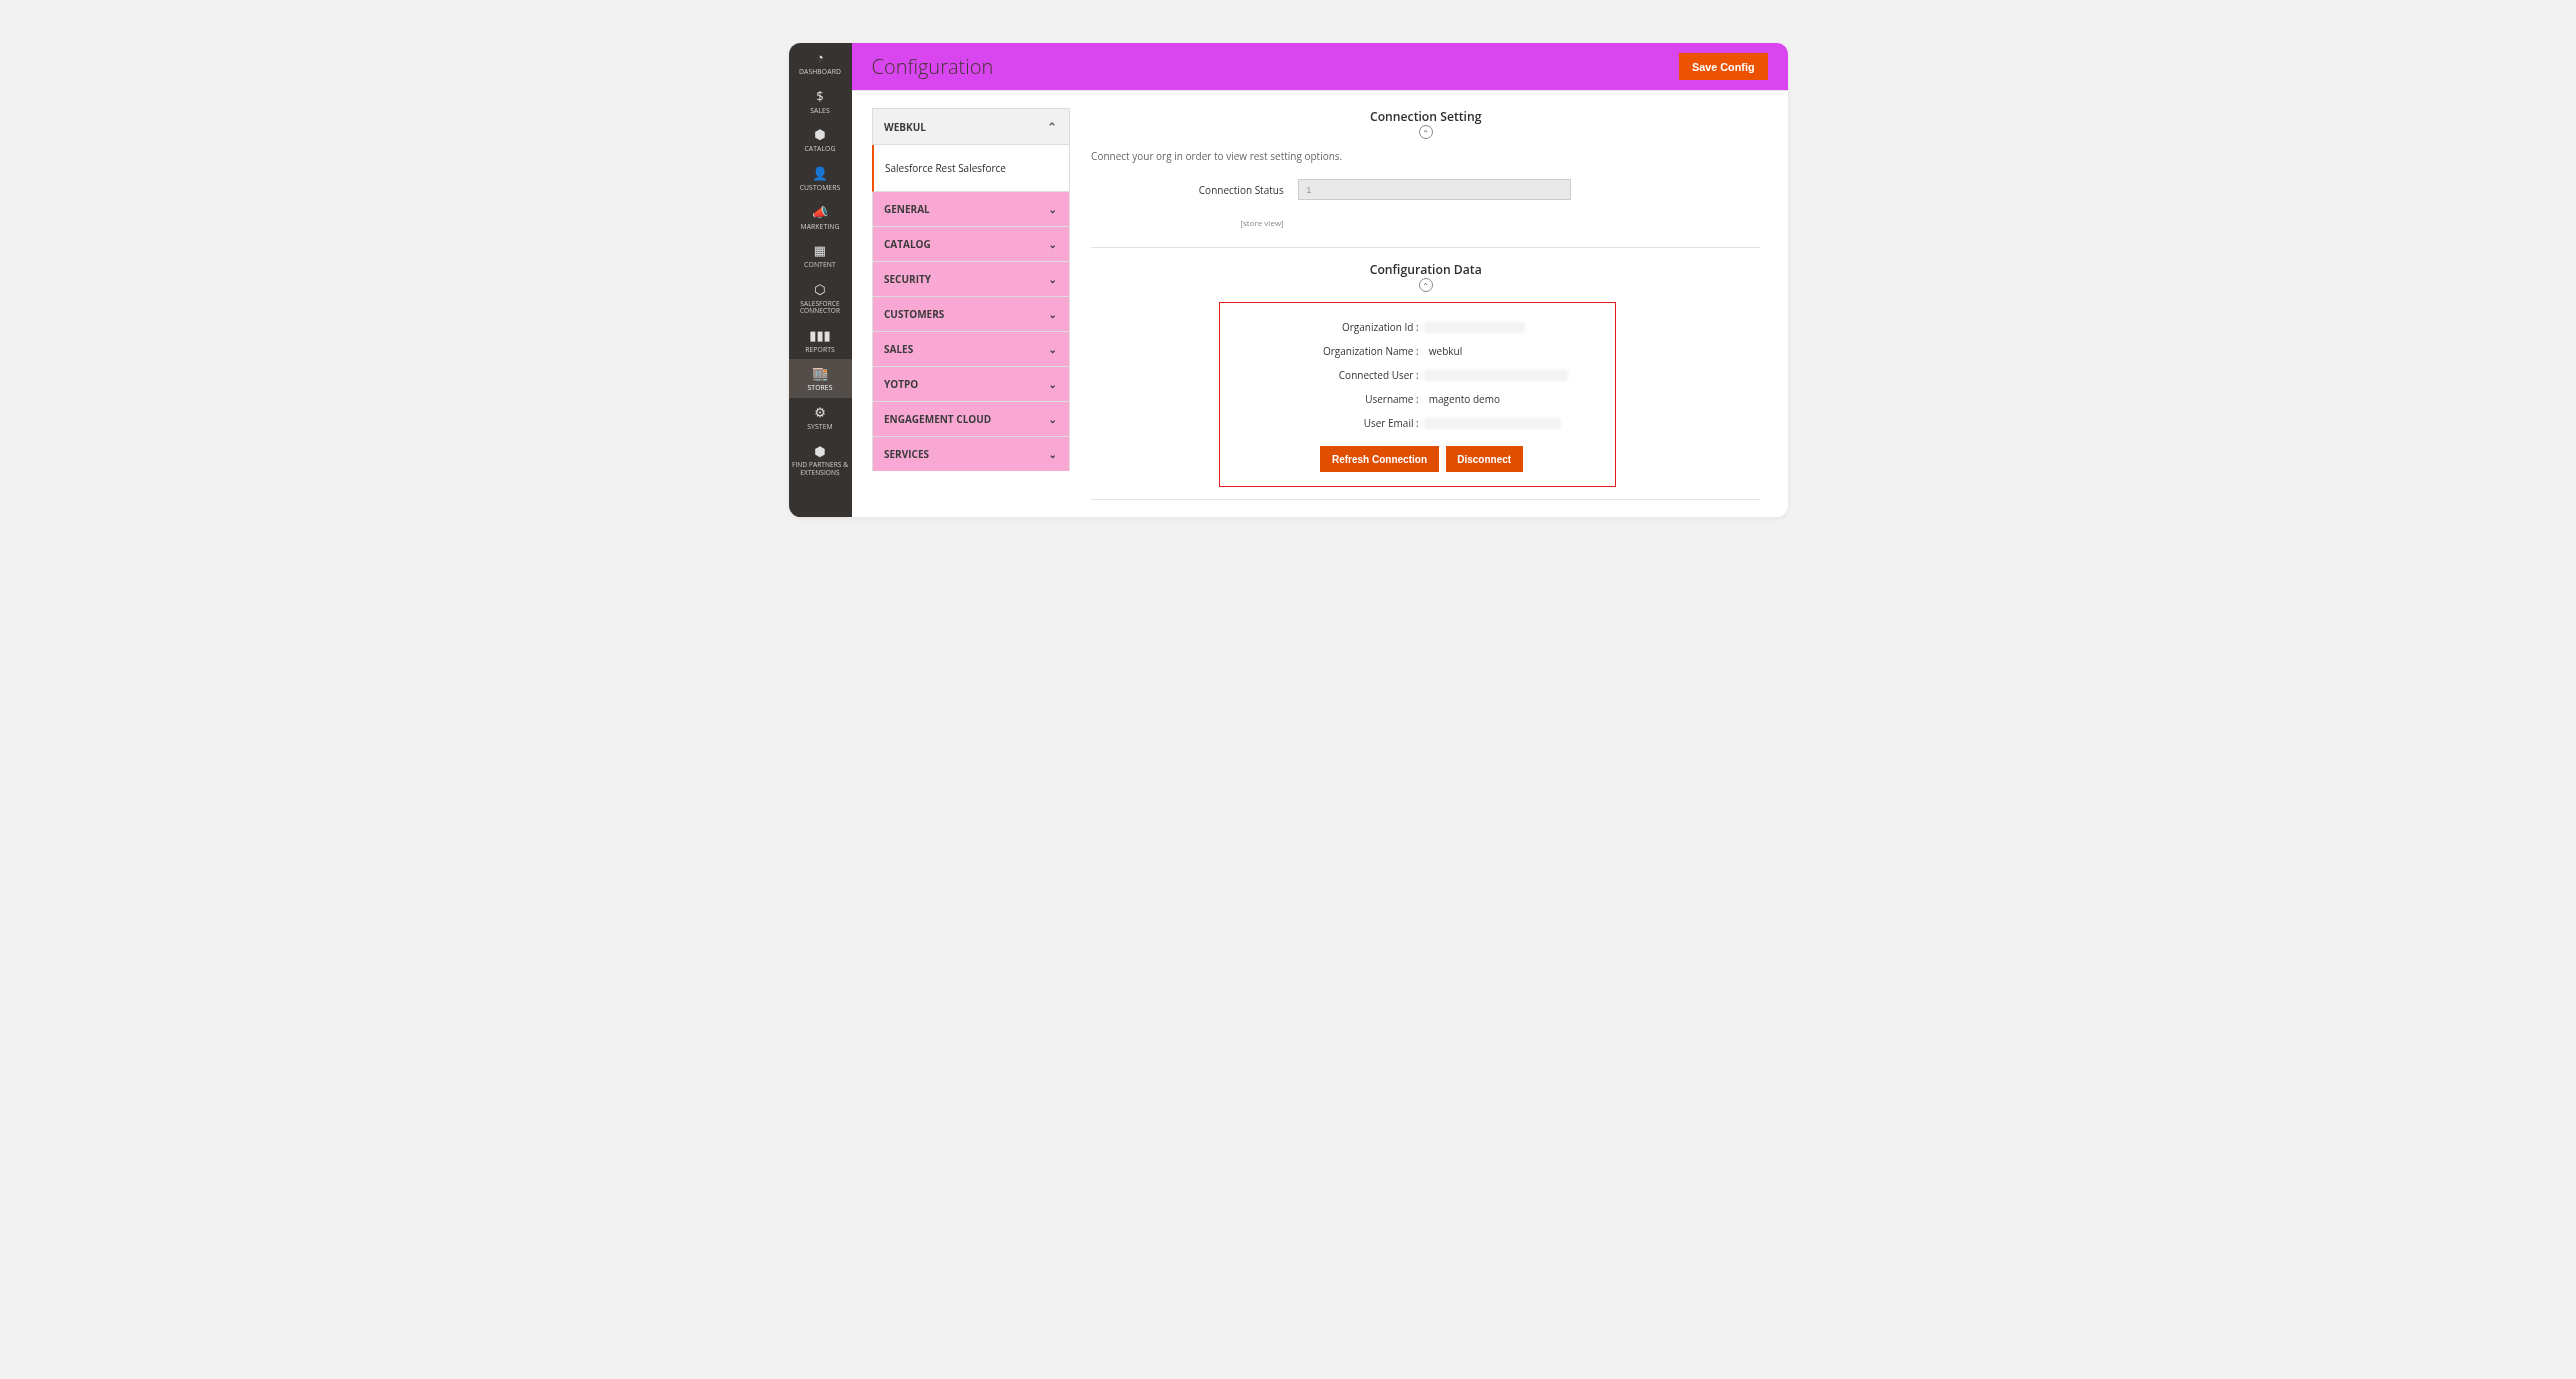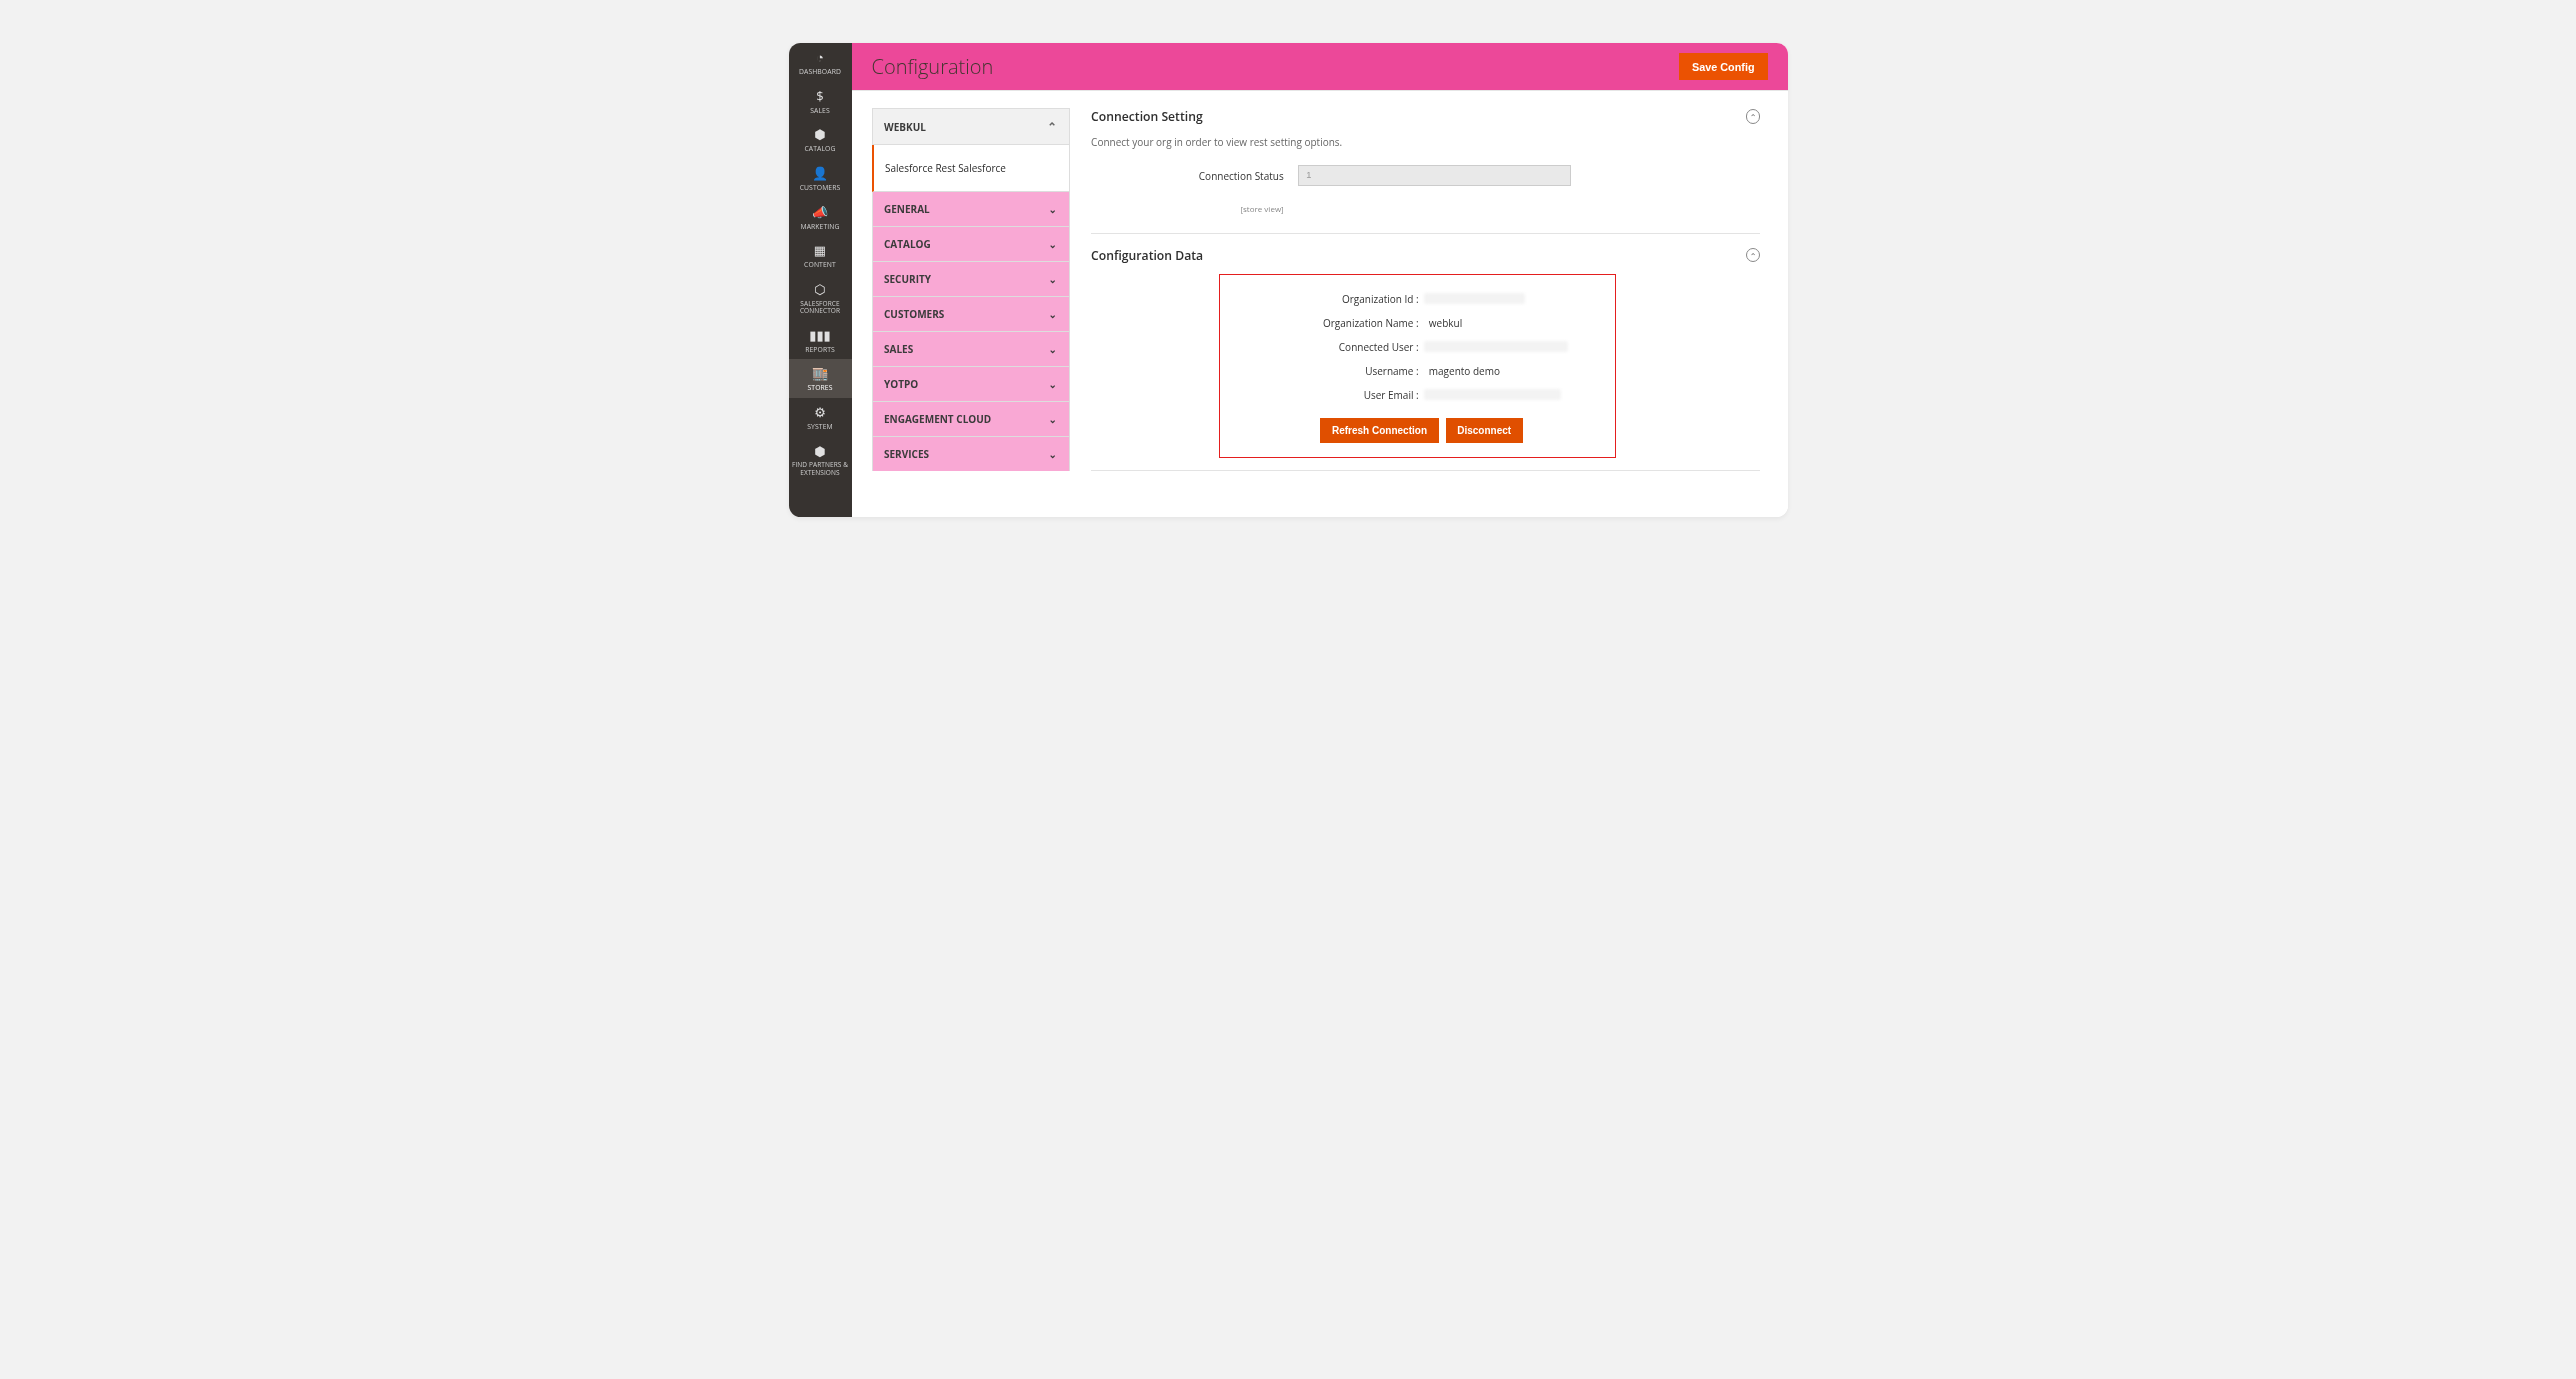--- a/index.html
+++ b/index.html
@@ -70,21 +70,21 @@
     background: #fff;
     position: relative;
     overflow: hidden;
   }
   .header {
     display: flex;
     align-items: center;
     justify-content: space-between;
     padding: 10px 20px 10px 20px;
     border-bottom: 0.7px solid #e6e6e6;
-    background: #ec4899;
+    background: #d946ef;
   }
   .header h1 {
     font-size: 20px;
     font-weight: 300;
     color: #41362f;
   }
   .btn-primary {
     background: #eb5202;
     color: #fff;
     border: none;
@@ -188,20 +188,21 @@
     padding-bottom: 11.5px;
     border-bottom: 0.7px solid #e3e3e3;
     margin-bottom: 13px;
   }
   .section-header {
     display: flex;
     align-items: center;
     justify-content: space-between;
     cursor: pointer;
     margin-bottom: 10px;
+    flex-direction: column;
   }
   .section-header h2 {
     font-size: 12.2px;
     font-weight: 600;
     color: #2f2f2f;
   }
   .collapse-circle {
     width: 14.4px;
     height: 14.4px;
     border: 0.7px solid #888;

